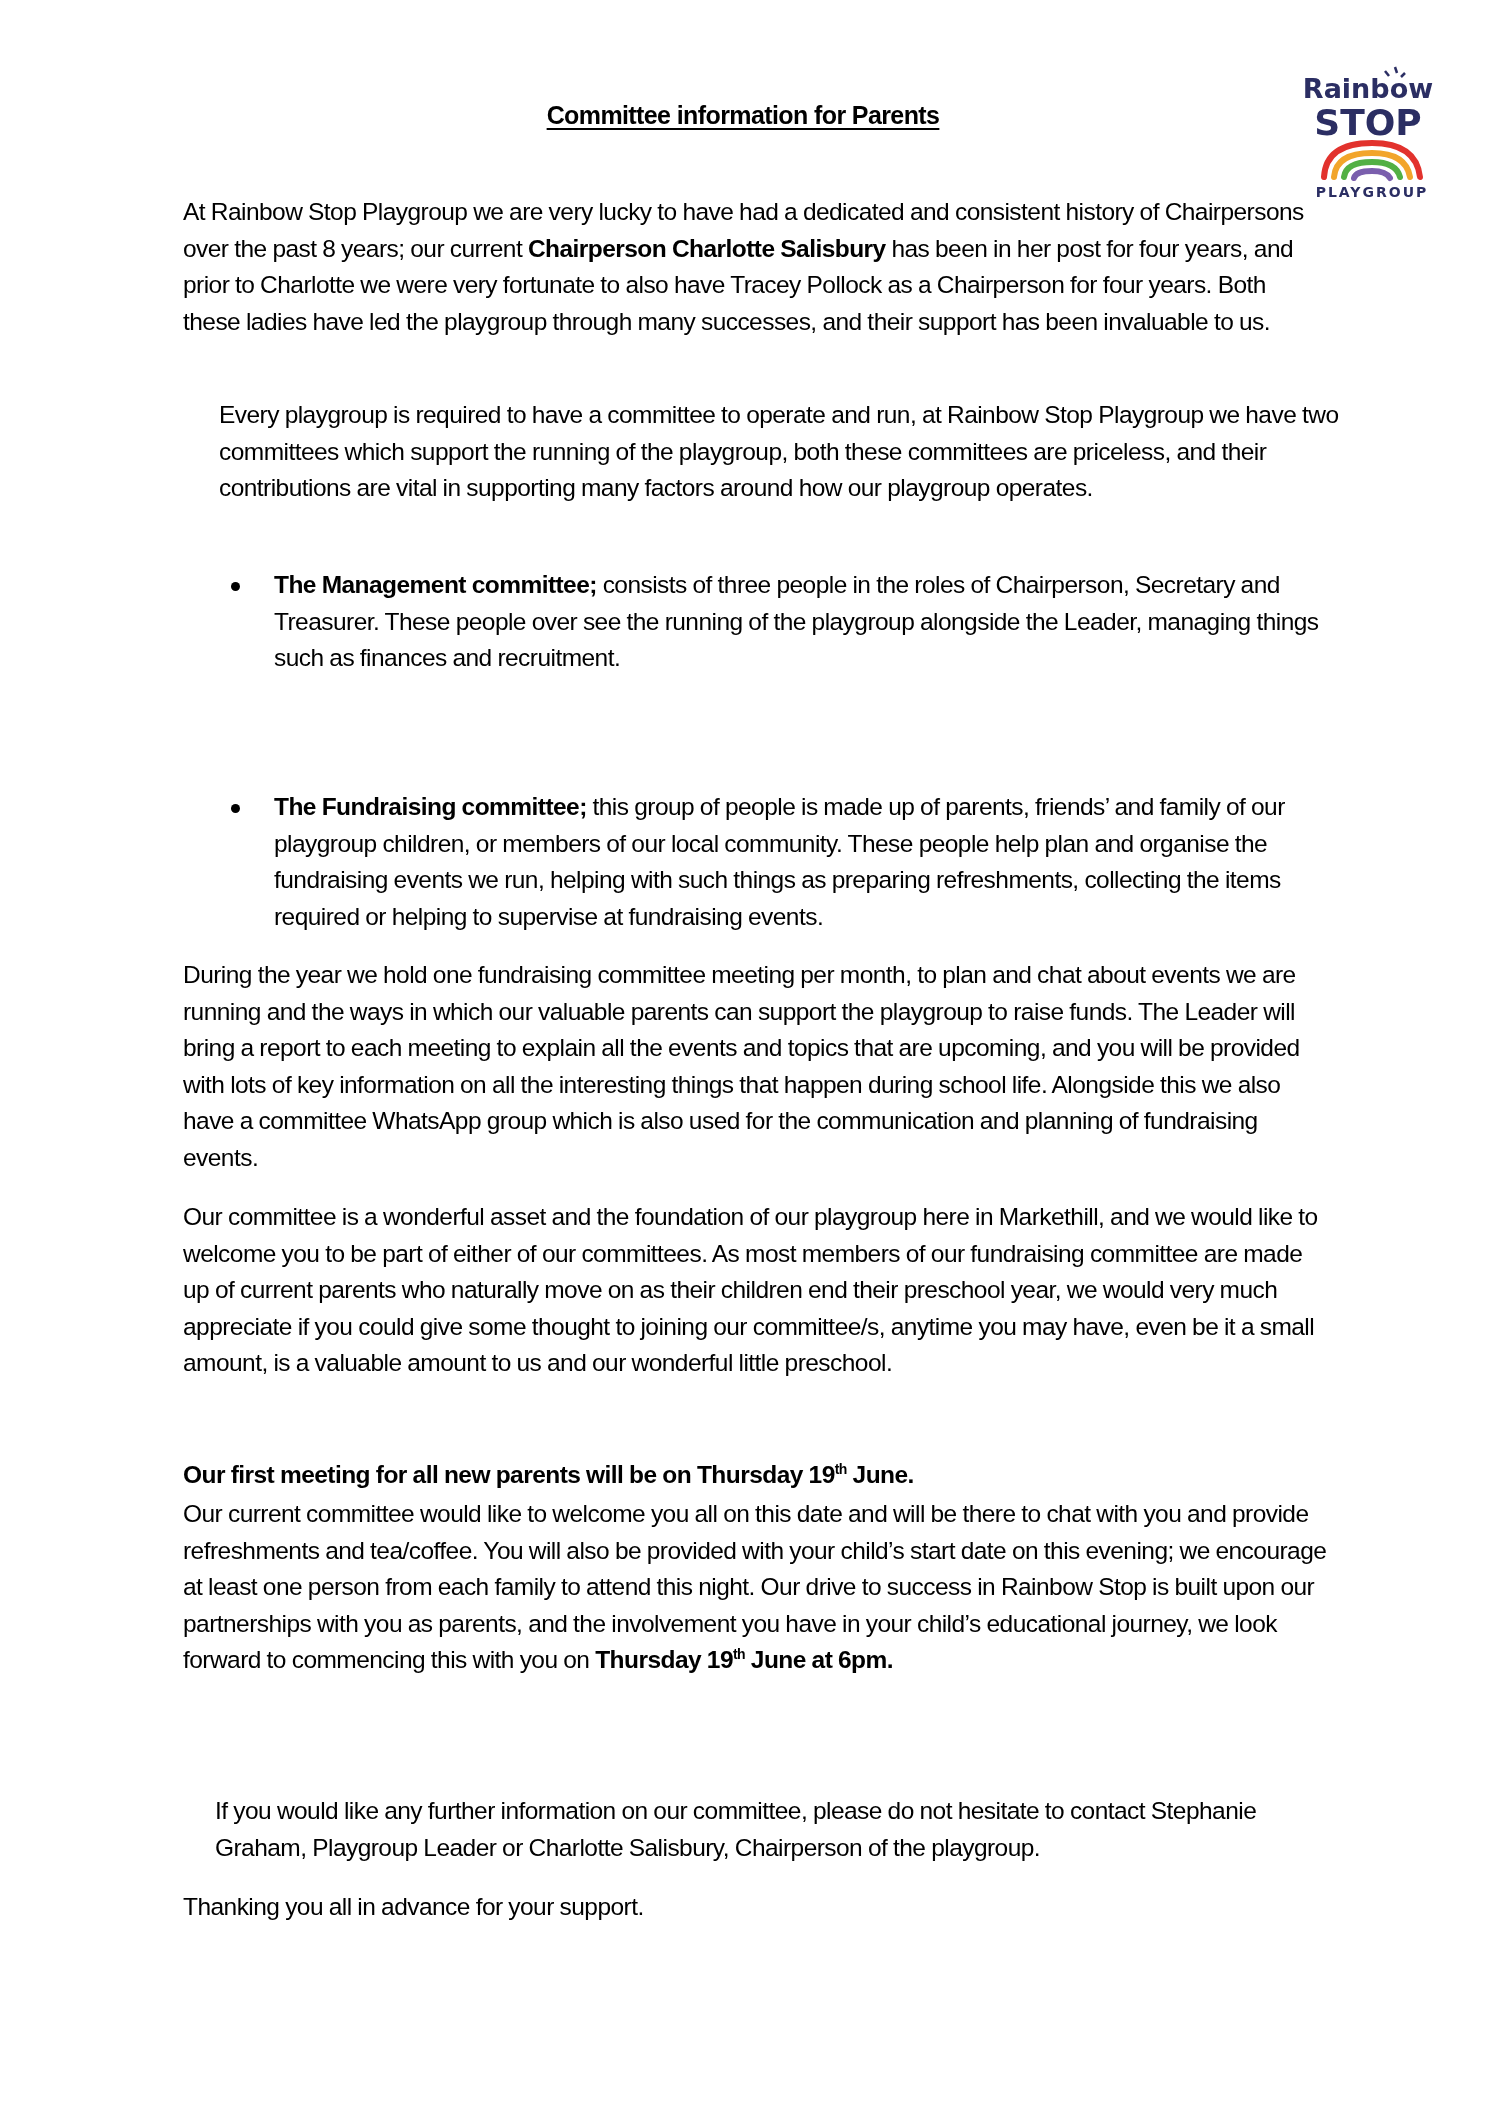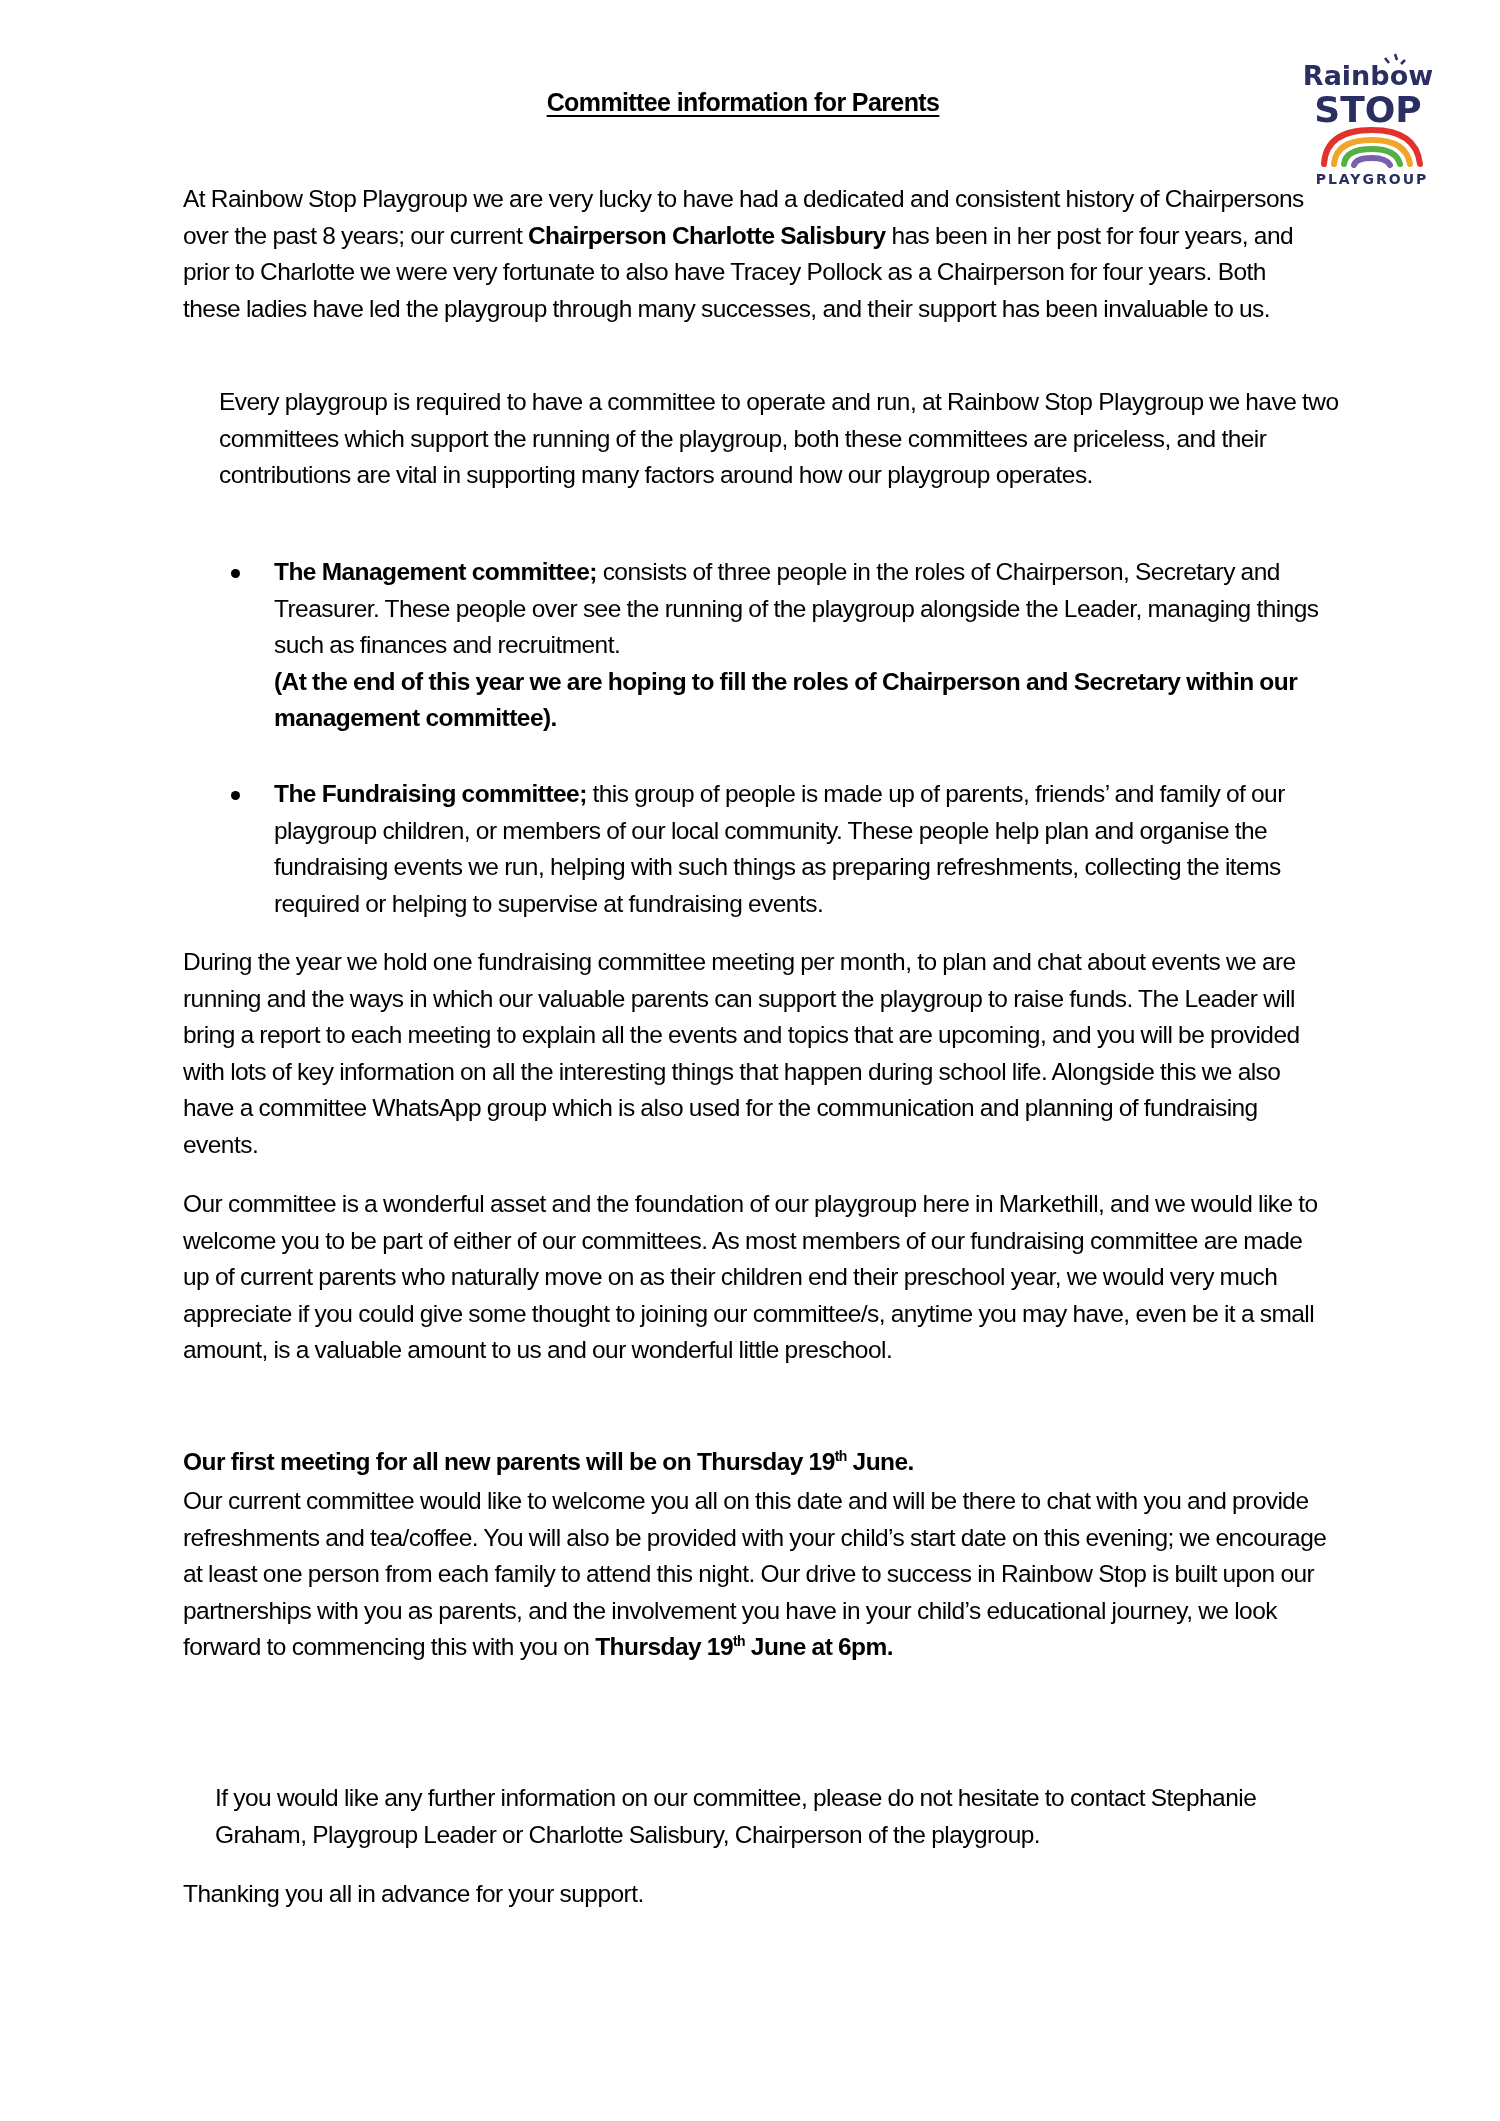--- a/index.html
+++ b/index.html
@@ -1,18 +1,18 @@
 <!DOCTYPE html>
 <html><head>
 <meta charset="utf-8">
 <style>
   html,body{margin:0;padding:0;background:#ffffff;}
   body{width:1500px;height:2121px;position:relative;overflow:hidden;
        font-family:"Liberation Sans","DejaVu Sans",sans-serif;color:#000;}
-  .page{position:absolute;left:0;top:0;width:1500px;height:1797px;}
+  .page{position:absolute;left:0;top:13px;width:1500px;height:1797px;}
   .txt{font-size:24.5px;line-height:36.6px;letter-spacing:-0.55px;word-spacing:-0.5px;}
   .title{position:absolute;left:0;width:1470px;top:88px;text-align:center;
          font-weight:bold;font-size:25px;letter-spacing:-0.6px;padding-left:8px;}
   .title span{text-decoration:underline;text-underline-offset:4px;text-decoration-thickness:2px;}
   .block{position:absolute;left:183px;width:1145px;}
   .bullet-block{position:absolute;left:274px;width:1060px;}
   .dot{position:absolute;left:-43px;top:15px;width:9px;height:9px;border-radius:50%;background:#000;}
   .center{position:absolute;left:183px;width:1145px;text-align:left;}
   b{font-weight:bold;}
   sup{font-size:14px;line-height:0;vertical-align:9px;}
@@ -46,21 +46,20 @@
 
   <div class="block txt" style="top:181px;">
     <span>At Rainbow Stop Playgroup we are very lucky to have had a dedicated and consistent history of Chairpersons over the past 8 years; our current </span><b>Chairperson Charlotte Salisbury</b><span> has been in her post for four years, and prior to Charlotte we were very fortunate to also have Tracey Pollock as a Chairperson for four years. Both these ladies have led the playgroup through many successes, and their support has been invaluable to us.</span>
   </div>
 
   <div class="block txt" style="top:384px;margin-left:36px;">Every playgroup is required to have a committee to operate and run, at Rainbow Stop Playgroup we have two committees which support the running of the playgroup, both these committees are priceless, and their contributions are vital in supporting many factors around how our playgroup operates.</div>
 
   <div class="bullet-block txt" style="top:554px;">
     <span class="dot"></span>
     <b>The Management committee;</b><span> consists of three people in the roles of Chairperson, Secretary and Treasurer. These people over see the running of the playgroup alongside the Leader, managing things such as finances and recruitment.</span><br>
-    <b>(At the end of this year we are hoping to fill the roles of Chairperson and Secretary within our management committee).</b>
   </div>
 
   <div class="bullet-block txt" style="top:776px;">
     <span class="dot"></span>
     <b>The Fundraising committee;</b><span> this group of people is made up of parents, friends’ and family of our playgroup children, or members of our local community. These people help plan and organise the fundraising events we run, helping with such things as preparing refreshments, collecting the items required or helping to supervise at fundraising events.</span>
   </div>
 
   <div class="block txt" style="top:944px;">During the year we hold one fundraising committee meeting per month, to plan and chat about events we are running and the ways in which our valuable parents can support the playgroup to raise funds. The Leader will bring a report to each meeting to explain all the events and topics that are upcoming, and you will be provided with lots of key information on all the interesting things that happen during school life. Alongside this we also have a committee WhatsApp group which is also used for the communication and planning of fundraising events.</div>
 
   <div class="block txt" style="top:1186px;">Our committee is a wonderful asset and the foundation of our playgroup here in Markethill, and we would like to welcome you to be part of either of our committees. As most members of our fundraising committee are made up of current parents who naturally move on as their children end their preschool year, we would very much appreciate if you could give some thought to joining our committee/s, anytime you may have, even be it a small amount, is a valuable amount to us and our wonderful little preschool.</div>

